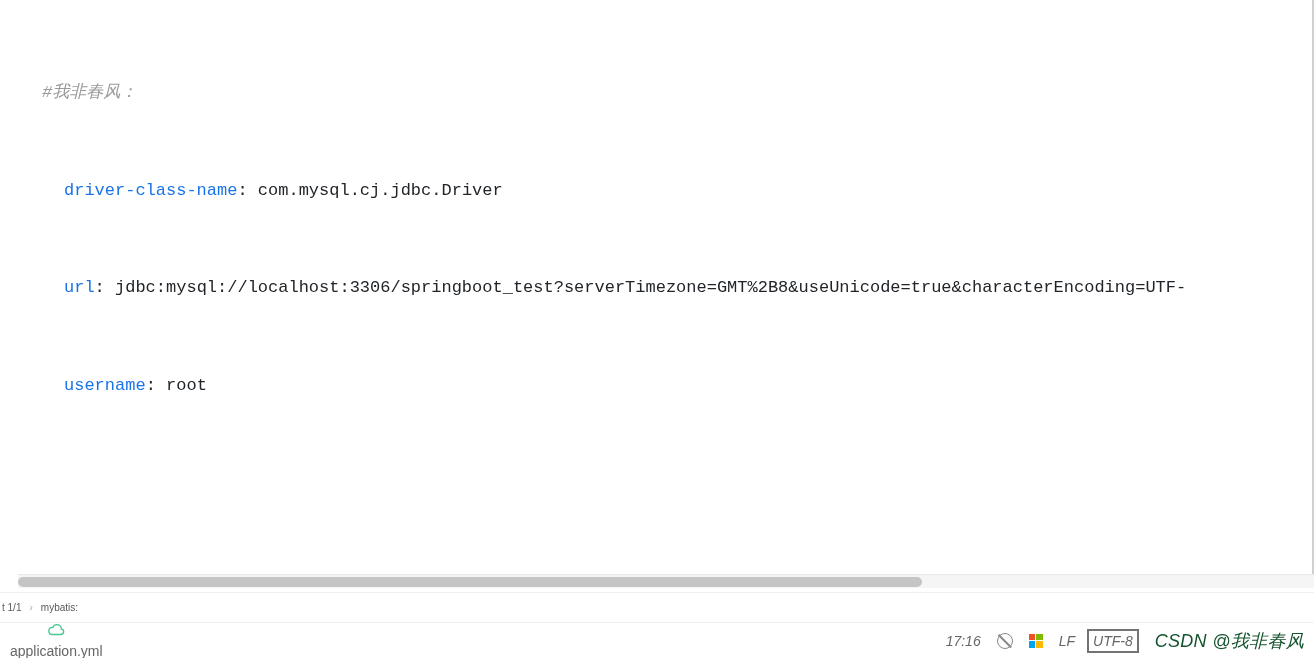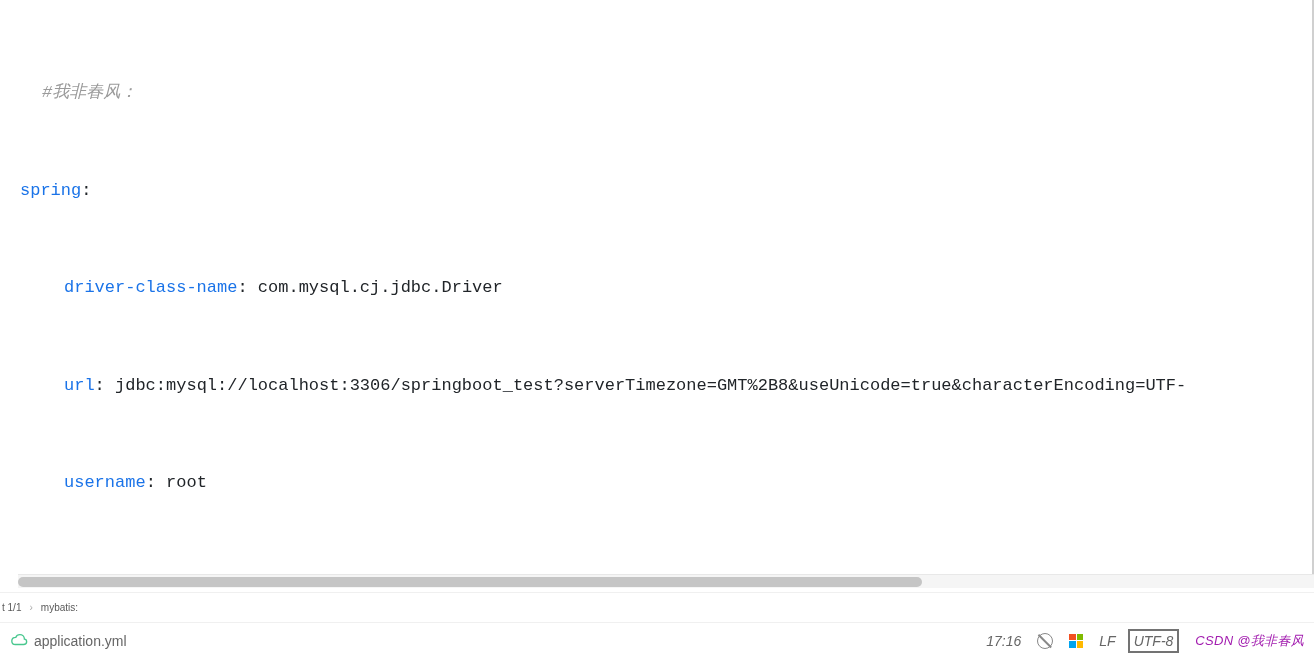--- a/index.html
+++ b/index.html
@@ -99,21 +99,23 @@
       display: flex;
       align-items: center;
       font-size: 14px;
       color: #666;
       font-family: -apple-system, BlinkMacSystemFont, 'Segoe UI', sans-serif;
       border-top: 1px solid #f0f0f0;
       padding: 0 10px;
     }
     .status-left {
       display: flex;
+      align-items: center;
       gap: 6px;
+      flex-direction: column;
     }
     .status-right {
       margin-left: auto;
       display: flex;
       align-items: center;
       gap: 16px;
       font-style: italic;
     }
     .cloud-icon {
       width: 18px;
@@ -147,34 +149,33 @@
       top: 50%;
       left: 50%;
       transform: translate(-50%, -50%) rotate(45deg);
     }
     .red-box {
       border: 2px solid #737373;
       padding: 2px 4px;
       margin-left: -4px;
     }
     .watermark {
-      color: #a21caf;
-      font-size: 13px;
+      color: #14532d;
+      font-size: 18px;
       letter-spacing: 0.3px;
     }
     .pad1 { padding-left: 22px; }
     .pad2 { padding-left: 44px; }
   </style>
 </head>
 <body>
 
 <div class="editor-area">
   <div class="code-container">
     <div class="line pad1"><span class="comment">#我非春风：</span></div>
-    <div class="line"><span class="key">spring</span><span class="colon">:</span></div>
     <div class="line pad2"><span class="key">driver-class-name</span><span class="colon">:</span> <span class="value">com.mysql.cj.jdbc.Driver</span></div>
     <div class="line pad2"><span class="key">url</span><span class="colon">:</span> <span class="value">jdbc:mysql://localhost:3306/springboot_test?serverTimezone=GMT%2B8&amp;useUnicode=true&amp;characterEncoding=UTF-</span></div>
     <div class="line pad2"><span class="key">username</span><span class="colon">:</span> <span class="value">root</span></div>
     
     
     
     
     
     
     

